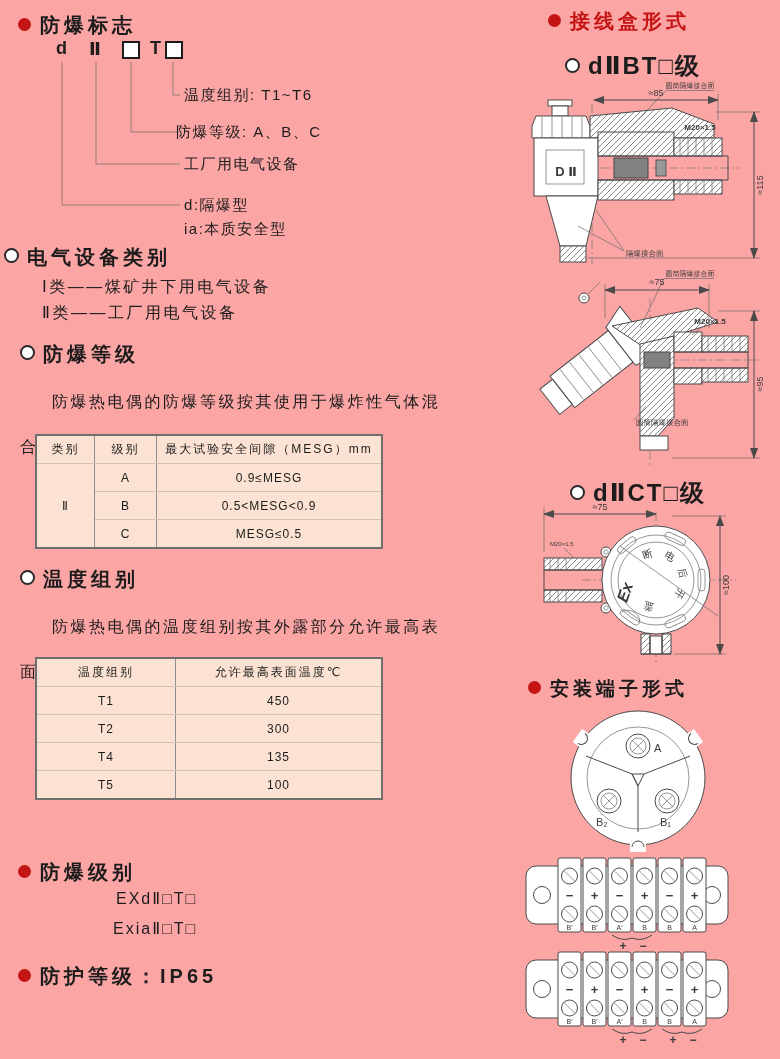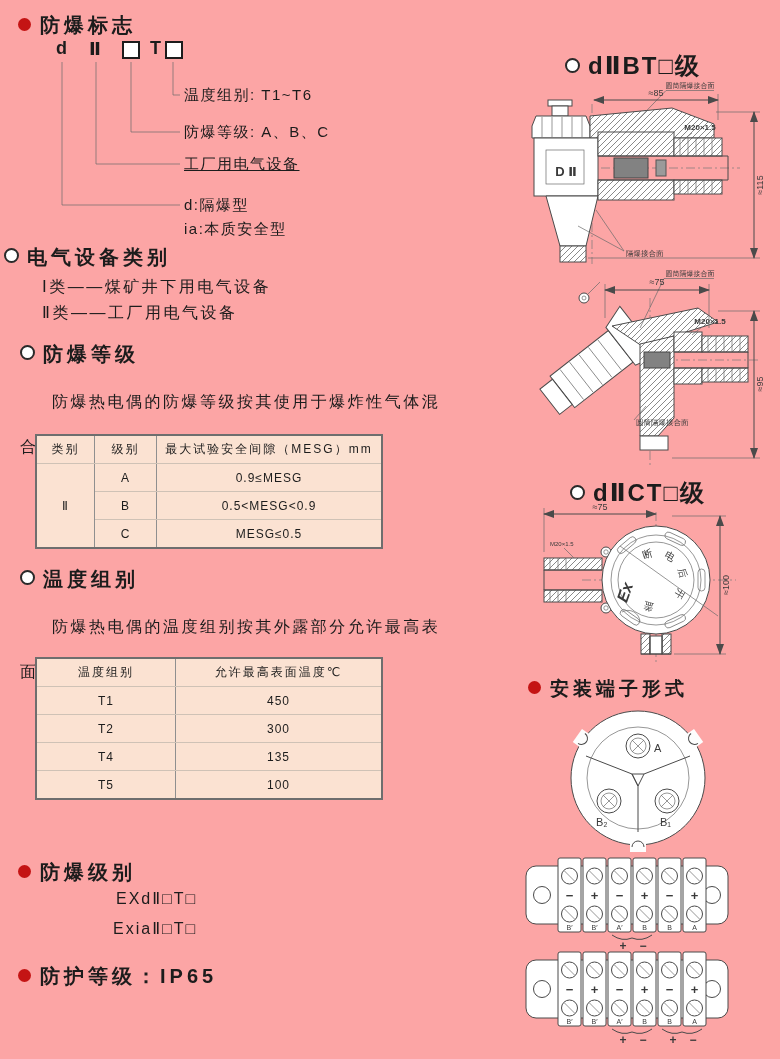--- a/index.html
+++ b/index.html
@@ -58,22 +58,22 @@
   <span class="abs codebox" style="left:165px;top:41px;"></span>
 
   <svg class="abs" style="left:0;top:40px;" width="460" height="200">
     <path class="thin" d="M62,22 V165 H180"></path>
     <path class="thin" d="M96,22 V124 H180"></path>
     <path class="thin" d="M131,22 V92 H180"></path>
     <path class="thin" d="M173,22 V55 H180"></path>
   </svg>
 
   <div class="abs legend" style="left:184px;top:86px;">温度组别: T1~T6</div>
-  <div class="abs legend" style="left:184px;top:123px;">防爆等级: A、B、C</div>
-  <div class="abs legend" style="left:184px;top:155px;text-decoration:underline;">工厂用电气设备</div>
+  <div class="abs legend" style="left:176px;top:123px;">防爆等级: A、B、C</div>
+  <div class="abs legend" style="left:184px;top:155px;">工厂用电气设备</div>
   <div class="abs legend" style="left:184px;top:196px;">d:隔爆型</div>
   <div class="abs legend" style="left:184px;top:220px;">ia:本质安全型</div>
 
   <div class="abs h-main" style="left:4px;top:244px;">
     <span class="ring"></span><span>电气设备类别</span>
   </div>
   <div class="abs item" style="left:42px;top:277px;">Ⅰ类——煤矿井下用电气设备</div>
   <div class="abs item" style="left:42px;top:303px;">Ⅱ类——工厂用电气设备</div>
 
   <div class="abs h-main" style="left:20px;top:341px;">
@@ -137,20 +137,23 @@
   <div class="abs h-main" style="left:18px;top:859px;">
     <span class="dot"></span><span>防爆级别</span>
   </div>
   <div class="abs lvl" style="left:116px;top:889px;">EXdⅡ□T□</div>
   <div class="abs lvl" style="left:113px;top:919px;">ExiaⅡ□T□</div>
 
   <div class="abs h-main" style="left:18px;top:963px;">
     <span class="dot"></span><span>防护等级：IP65</span>
   </div>
 
+  <div class="abs h-main h-red" style="left:548px;top:8px;">
+    <span class="dot"></span><span>接线盒形式</span>
+  </div>
 
   <div class="abs sub-h" style="left:565px;top:50px;">
     <span class="ring"></span><span>dⅡBT□级</span>
   </div>
 
   <svg class="abs" style="left:522px;top:80px;" width="250" height="186">
     <line class="cl" x1="70" y1="24" x2="70" y2="184"></line>
     <line class="cl" x1="62" y1="88" x2="218" y2="88"></line>
 
     <rect class="wh" x="26" y="20" width="24" height="6"></rect>

